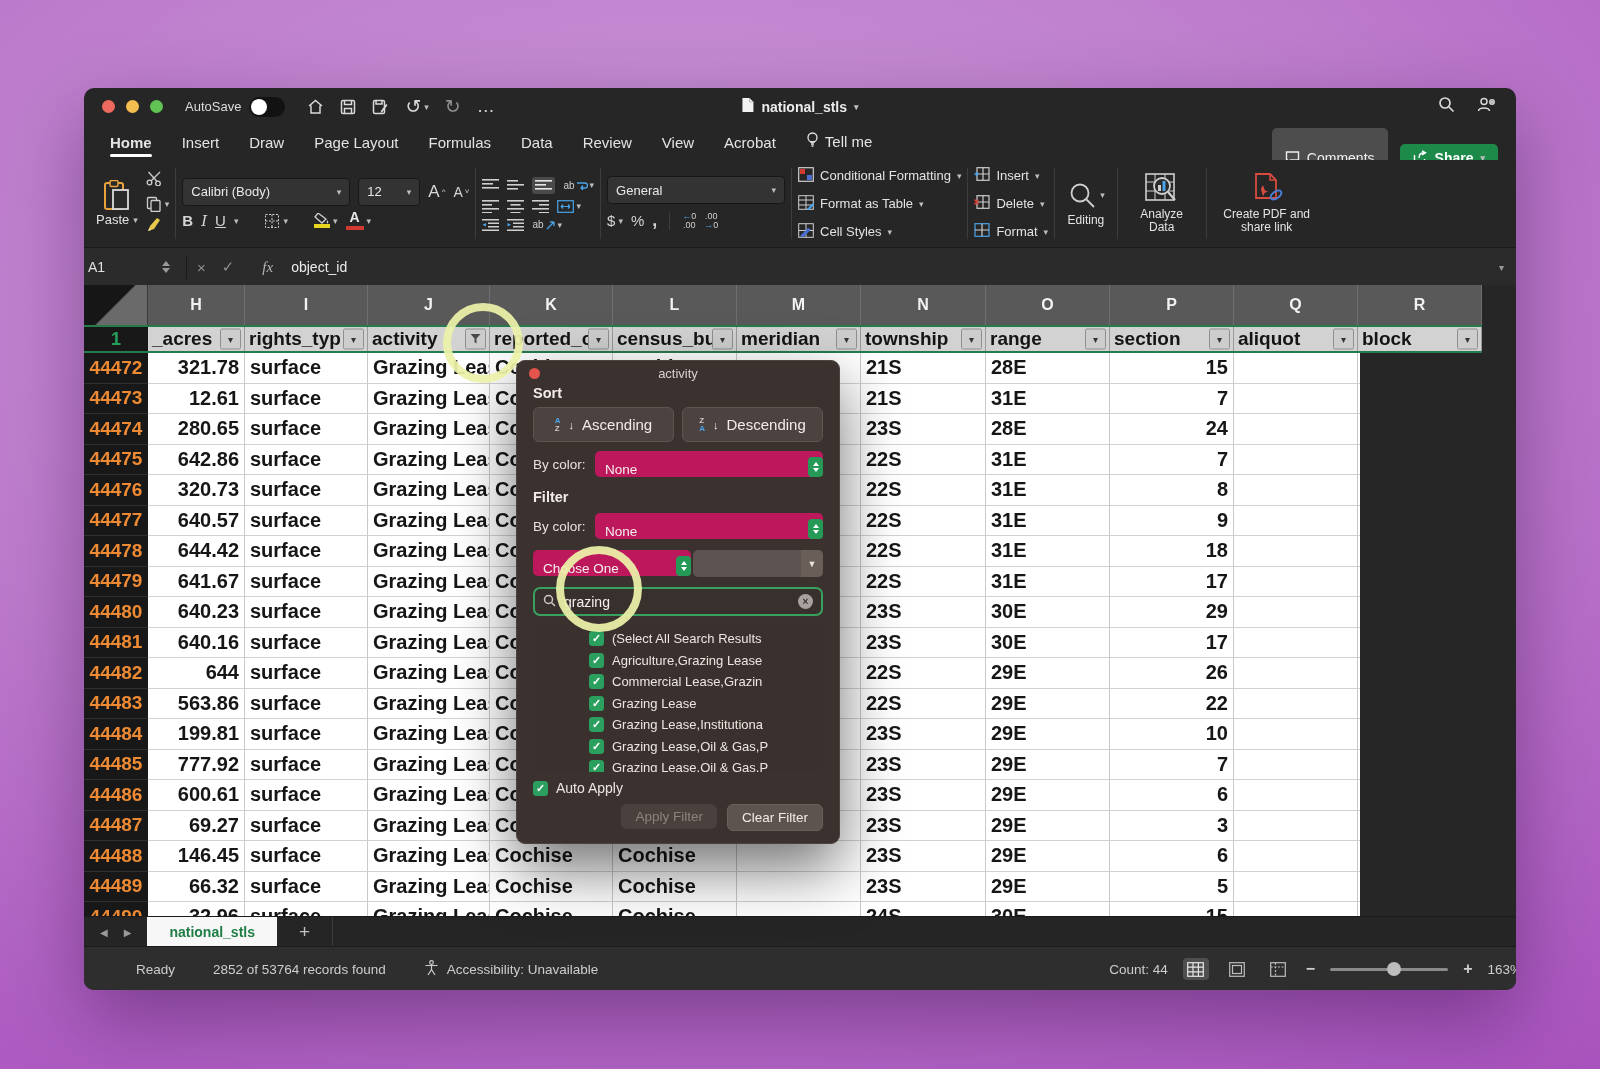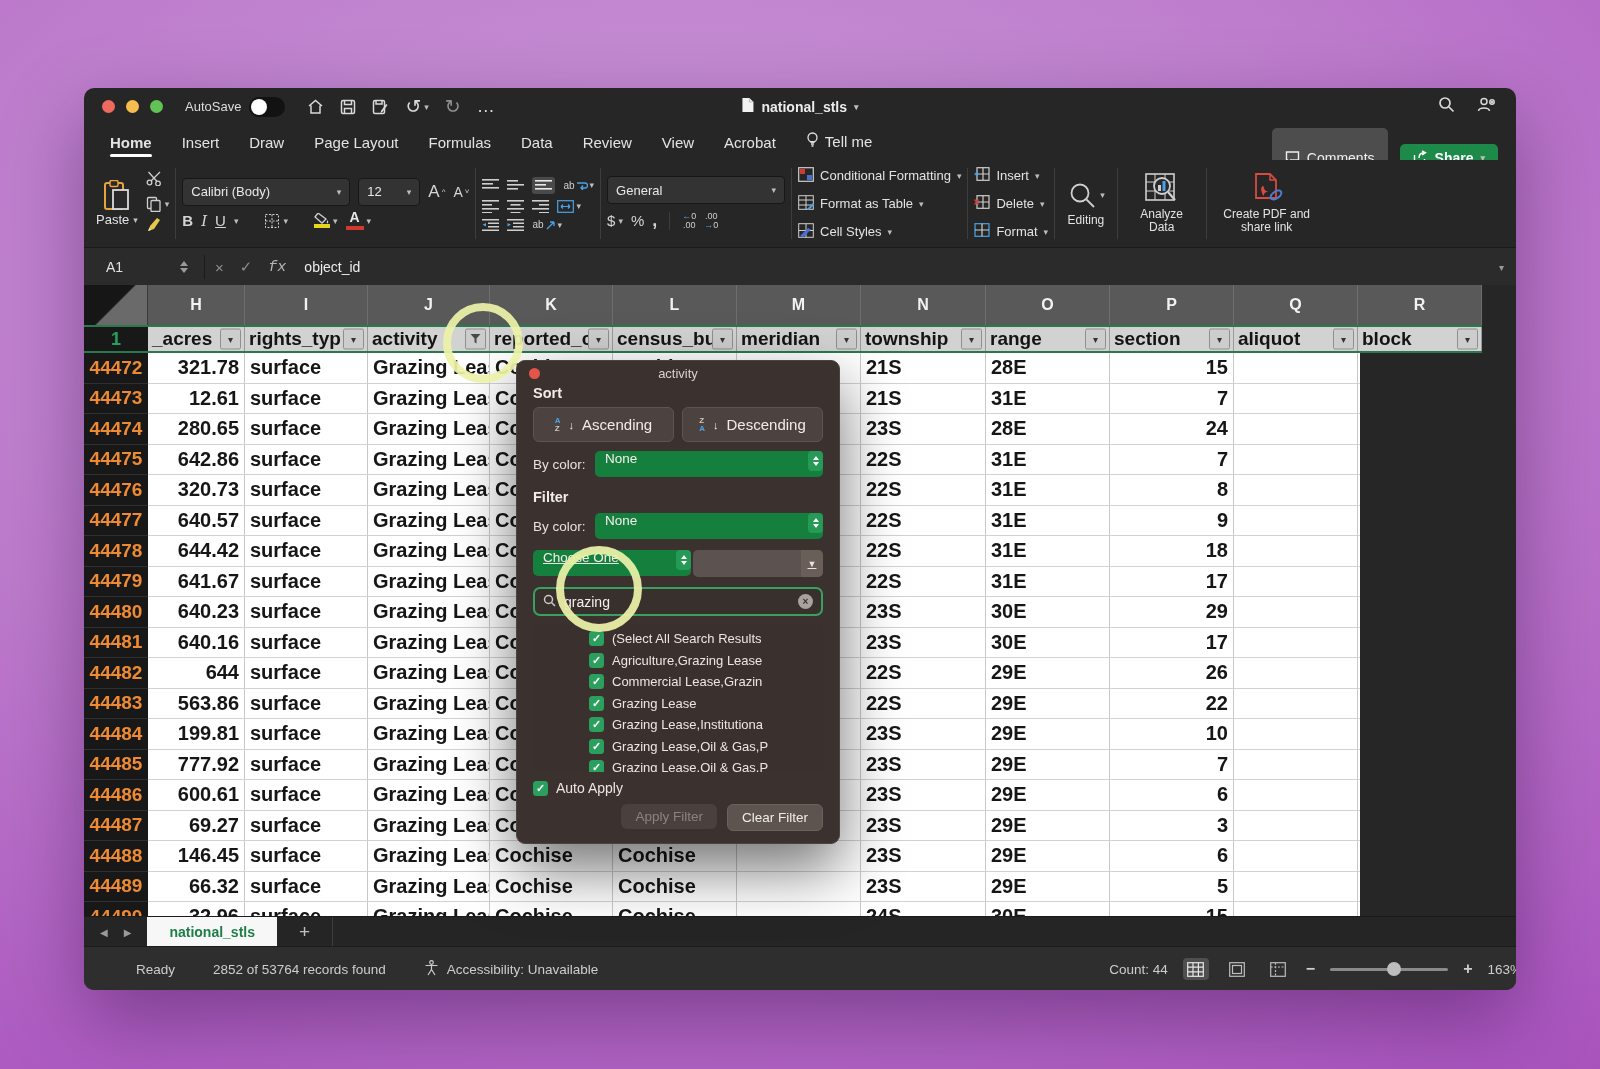--- a/index.html
+++ b/index.html
@@ -52,27 +52,27 @@
   .und-u{text-decoration:underline;font-size:15px}
   .chip{width:18px;height:14px;display:inline-block}
   .fill-chip{border-bottom:4px solid #e8d61e;}
   .font-chip{border-bottom:4px solid #d33a2f;font-weight:700;font-size:14px;line-height:11px;text-align:center;color:#e8e8e8}
   .caret{font-size:9px;color:#bdbdbd}
   .ribbon-label-row{display:flex;align-items:center;gap:6px;font-size:13px;color:#e3e3e3;height:24px;}
   .big-btn{display:flex;flex-direction:column;align-items:center;justify-content:center;gap:3px;font-size:12px;color:#e3e3e3;text-align:center;line-height:13px;}
   .align-ic{display:block}
   
   .fbar{position:absolute;left:0;top:159px;width:100%;height:38px;background:#2b2b2b;border-top:1px solid #1a1a1a;border-bottom:1px solid #151515;display:flex;align-items:center;}
-  .namebox{width:88px;padding-left:22px;font-size:14px;color:#e0e0e0;display:flex;align-items:center;justify-content:space-between;}
+  .namebox{width:88px;padding-left:4px;font-size:14px;color:#e0e0e0;display:flex;align-items:center;justify-content:space-between;}
   .nb-stepper{display:flex;flex-direction:column;gap:2px;margin-right:6px;}
   .tri-up{width:0;height:0;border-left:4px solid transparent;border-right:4px solid transparent;border-bottom:5px solid #9a9a9a;}
   .tri-dn{width:0;height:0;border-left:4px solid transparent;border-right:4px solid transparent;border-top:5px solid #9a9a9a;}
   .fdiv{width:1px;height:24px;background:#1a1a1a;margin:0 10px;}
   .fx-icons{display:flex;align-items:center;gap:16px;color:#8f8f8f;font-size:15px;}
-  .fx{font-family:Liberation Mono, monospace;font-style:italic;color:#b5b5b5;}
+  .fx{font-family:Liberation Serif, serif;font-style:italic;color:#b5b5b5;margin-left:12px;}
   .fcontent{margin-left:18px;font-size:14px;color:#ececec;}
   .fbar-caret{position:absolute;right:12px;color:#9a9a9a;font-size:10px;}
   
   .sheet{position:absolute;left:0;top:197px;width:100%;height:631px;background:#262626;}
   .letters{display:grid;grid-template-columns:var(--cols);width:1398px;height:40px;background:#595959;}
   .lcell{display:flex;align-items:center;justify-content:center;color:#f2f2f2;font-size:16px;font-weight:600;border-right:1px solid #6e6e6e;}
   .corner{background:linear-gradient(135deg,#161616 0 49%,#6a6a6a 51% 100%);border-right:1px solid #3a3a3a;}
   .hrow{display:grid;grid-template-columns:var(--cols);width:1398px;height:28px;border-top:2px solid #267a4b;border-bottom:2px solid #267a4b;box-sizing:border-box;}
   .hnum{background:#181818;color:#27a05c;font-weight:700;font-size:18px;display:flex;align-items:center;justify-content:center;}
   .hcell{position:relative;background:#d2d2d2;border-right:1px solid #9a9a9a;overflow:hidden;display:flex;align-items:center;}
@@ -108,25 +108,25 @@
   }
   .p-title{height:24px;display:flex;align-items:center;justify-content:center;position:relative;font-size:13px;color:#d8d2d0;flex:none;}
   .p-close{position:absolute;left:-4px;top:7px;width:11px;height:11px;border-radius:50%;background:#e3544a;}
   .p-section{font-size:14.5px;font-weight:700;color:#f2ece9;margin-top:0;}
   .p-btnrow{display:flex;gap:8px;margin-top:6px;}
   .p-btn{flex:1;height:33px;background:#4c4240;border:1px solid #5f5450;border-radius:6px;display:flex;align-items:center;justify-content:center;gap:8px;font-size:15px;color:#f2ece9;}
   .az{display:flex;flex-direction:column;font-size:8px;line-height:8px;font-weight:700;}
   .az .a{color:#4aa3e8}.az .z{color:#cfc8c4}
   .p-colorrow{display:flex;align-items:center;margin-top:9px;}
   .p-colorrow .lab{font-size:13.5px;color:#e8e2df;width:62px;flex:none;}
-  .p-dd{flex:1;height:26px;background:#15803d;border-radius:5px;display:flex;align-items:flex-start;padding:0 0 0 10px;font-size:13.5px;color:#f4efec;justify-content:space-between;}
+  .p-dd{flex:1;height:26px;background:#be185d;border-radius:5px;display:flex;align-items:flex-end;padding:0 0 0 10px;font-size:13.5px;color:#f4efec;justify-content:space-between;}
   .stepper{width:15px;height:20px;background:#259a57;border-radius:4px;display:flex;flex-direction:column;align-items:center;justify-content:center;gap:2px;}
   .stepper .u{width:0;height:0;border-left:3.5px solid transparent;border-right:3.5px solid transparent;border-bottom:4px solid #fff;}
   .stepper .d{width:0;height:0;border-left:3.5px solid transparent;border-right:3.5px solid transparent;border-top:4px solid #fff;}
-  .p-chooserow{display:flex;gap:2px;margin-top:11px;text-decoration:underline;}
+  .p-chooserow{display:flex;gap:2px;margin-top:11px;}
   .p-dd.choose{flex:none;width:158px;box-sizing:border-box;}
   .p-combo{flex:1;height:27px;background:#5c5250;border-radius:5px;display:flex;align-items:center;justify-content:flex-end;}
   .combo-btn{width:22px;height:27px;background:#6a5e59;border-radius:0 5px 5px 0;display:flex;align-items:center;justify-content:center;font-size:9px;color:#e8e2df;}
   .p-search{margin-top:10px;height:27px;background:#38302d;border:2px solid #3aa05f;border-radius:7px;display:flex;align-items:center;padding:0 8px;gap:8px;}
   .p-search .txt{flex:1;font-size:14px;color:#f4efec;}
   .p-clear{width:15px;height:15px;border-radius:50%;background:#a9a19d;color:#3a3230;font-size:10px;font-weight:700;display:flex;align-items:center;justify-content:center;}
   .p-list{margin-top:8px;height:158px;background:#3a312e;border-radius:4px;overflow:hidden;padding-top:4px;box-sizing:border-box;}
   .p-item{display:flex;align-items:center;gap:8px;height:21.5px;padding-left:56px;}
   .cbx{width:15px;height:15px;background:#2ba05e;border-radius:3.5px;color:#fff;font-size:11px;font-weight:700;display:flex;align-items:center;justify-content:center;flex:none;}
   .p-item .itxt{font-size:13px;color:#ece6e2;white-space:nowrap;overflow:hidden;}

